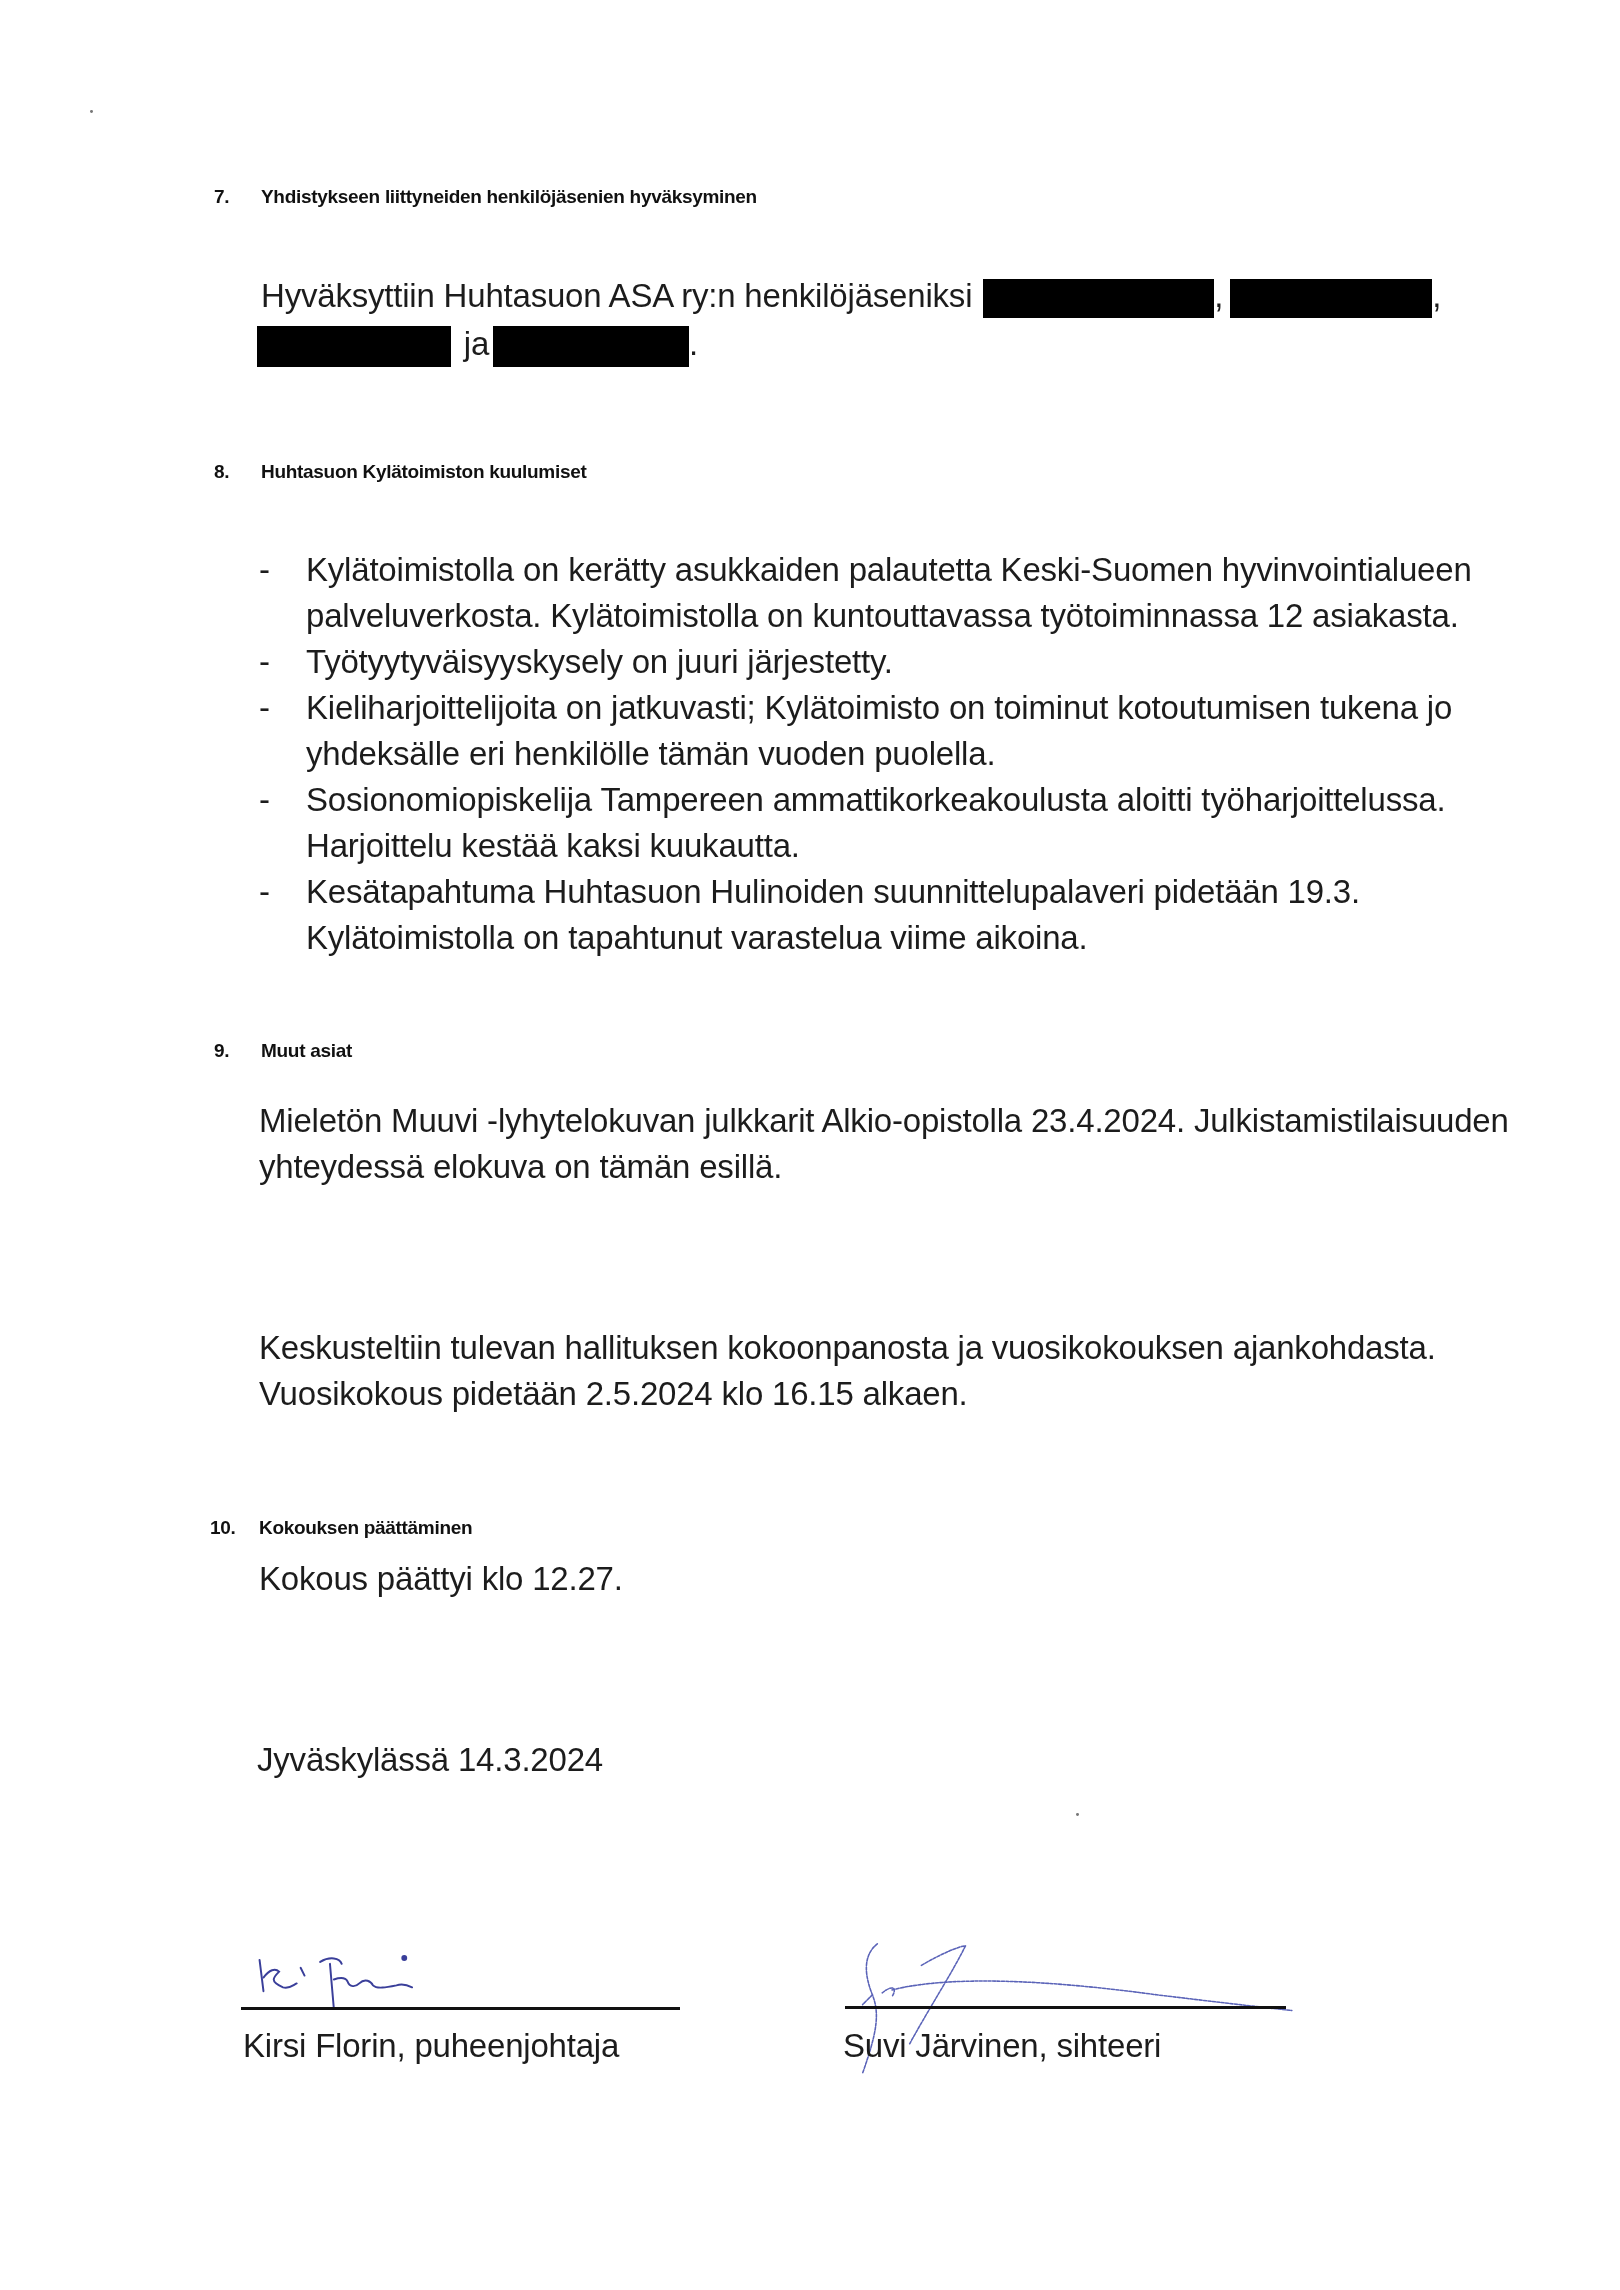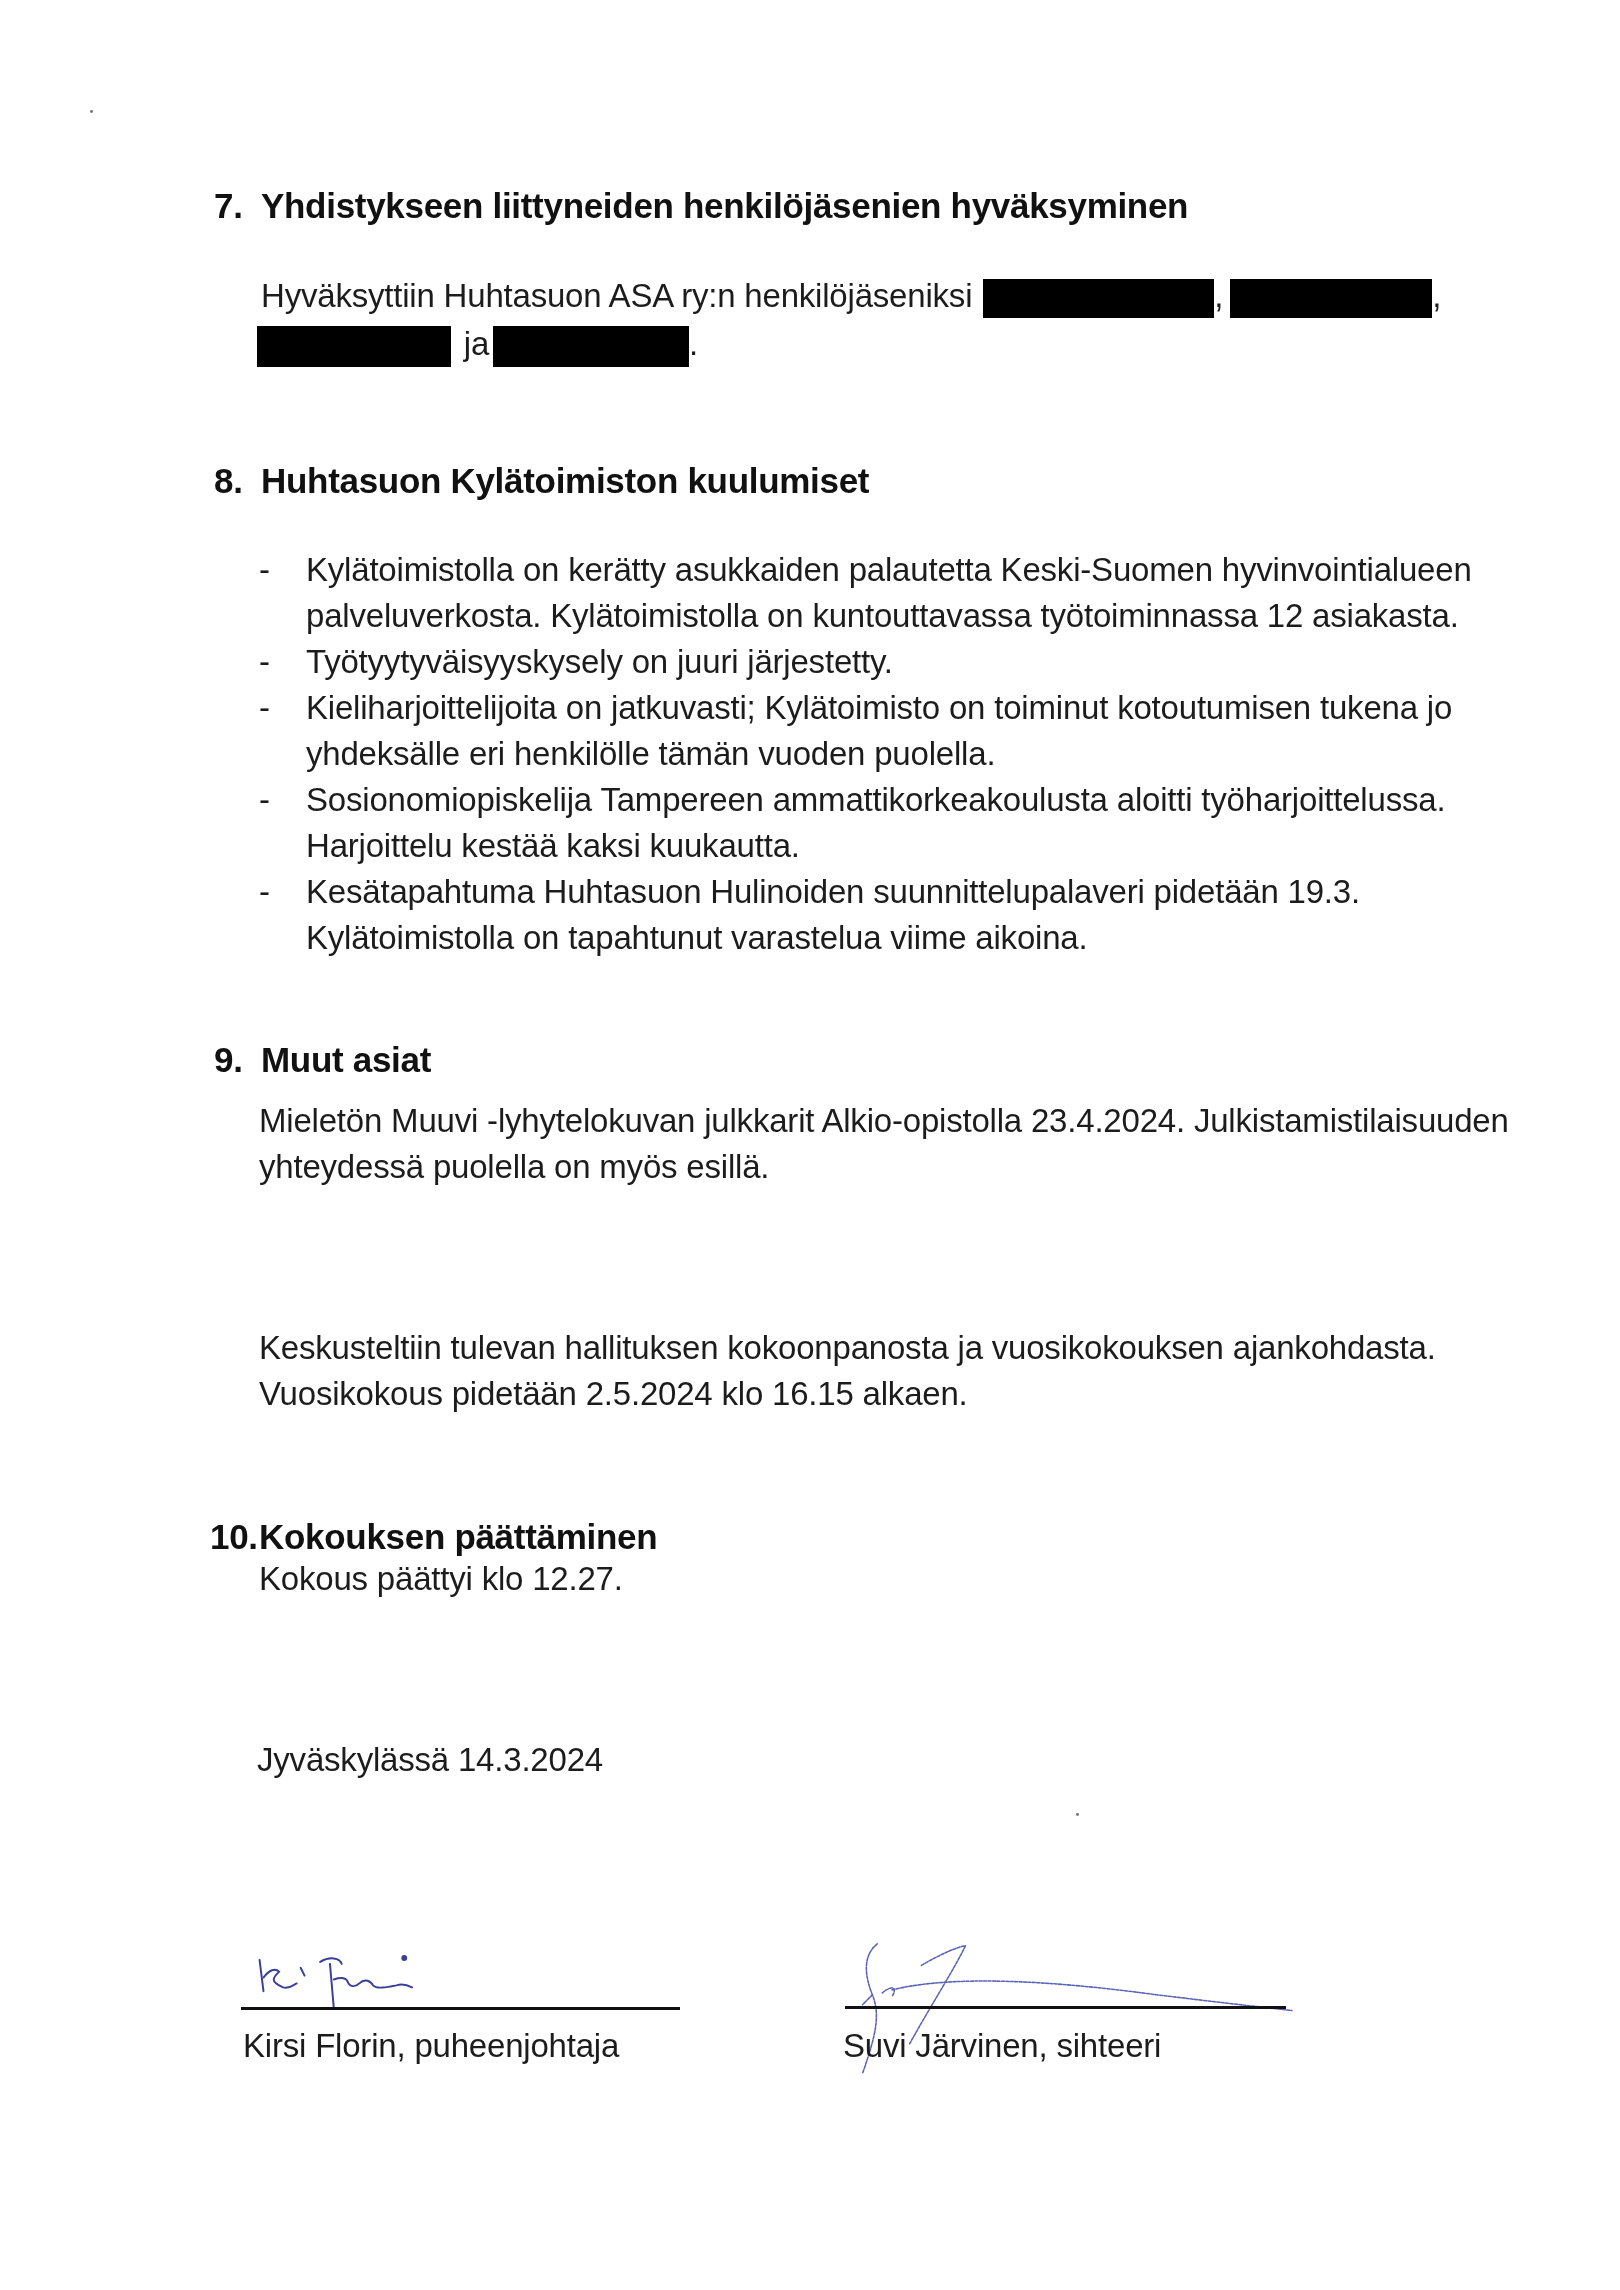--- a/index.html
+++ b/index.html
@@ -2,21 +2,21 @@
 <html><head>
   <meta charset="utf-8">
   <style>
     html, body { margin: 0; padding: 0; background: #ffffff; }
     body {
       width: 1620px; height: 2291px; position: relative; overflow: hidden;
       font-family: "Liberation Sans", "DejaVu Sans", sans-serif;
       color: #1a1a1a;
     }
     .abs { position: absolute; white-space: nowrap; }
-    .heading { font-weight: bold; font-size: 35px; letter-spacing: -0.3px; color: #111; }
+    .heading { font-weight: bold; font-size: 19px; letter-spacing: -0.3px; color: #111; }
     .heading .num { display: inline-block; width: 47px; }
     .para { font-size: 33px; letter-spacing: -0.2px; color: #1c1c1c; line-height: 46px; }
     .bullet-dash { position: absolute; left: 0; }
     .bullet-text { position: absolute; left: 47px; }
     .redact { display: inline-block; background: #000; vertical-align: middle; }
     .sig-line { position: absolute; height: 2.9px; background: #111; }
     .speck { position: absolute; width: 2.9px; height: 2.9px; background: #777; border-radius: 50%; }
   </style>
 </head>
 <body>
@@ -65,21 +65,21 @@
     <span class="bullet-text" style="top:46px;">Kylätoimistolla on tapahtunut varastelua viime aikoina.</span>
   </div>
 </div>
 
 <div class="abs heading" style="left:214px; top:1008px;margin-top:32px;">
   <span class="num">9.</span><span>Muut asiat</span>
 </div>
 
 <div class="abs para" style="left:259px; top:1098px;">
   <div>Mieletön Muuvi -lyhytelokuvan julkkarit Alkio-opistolla 23.4.2024. Julkistamistilaisuuden</div>
-  <div>yhteydessä puolella on myös esillä.</div>
+  <div>yhteydessä elokuva on tämän esillä.</div>
 </div>
 
 <div class="abs para" style="left:259px; top:1325px;">
   <div>Keskusteltiin tulevan hallituksen kokoonpanosta ja vuosikokouksen ajankohdasta.</div>
   <div>Vuosikokous pidetään 2.5.2024 klo 16.15 alkaen.</div>
 </div>
 
 <div class="abs heading" style="left:210px; top:1517px;">
   <span class="num" style="width:49px;">10.</span><span>Kokouksen päättäminen</span>
 </div>

